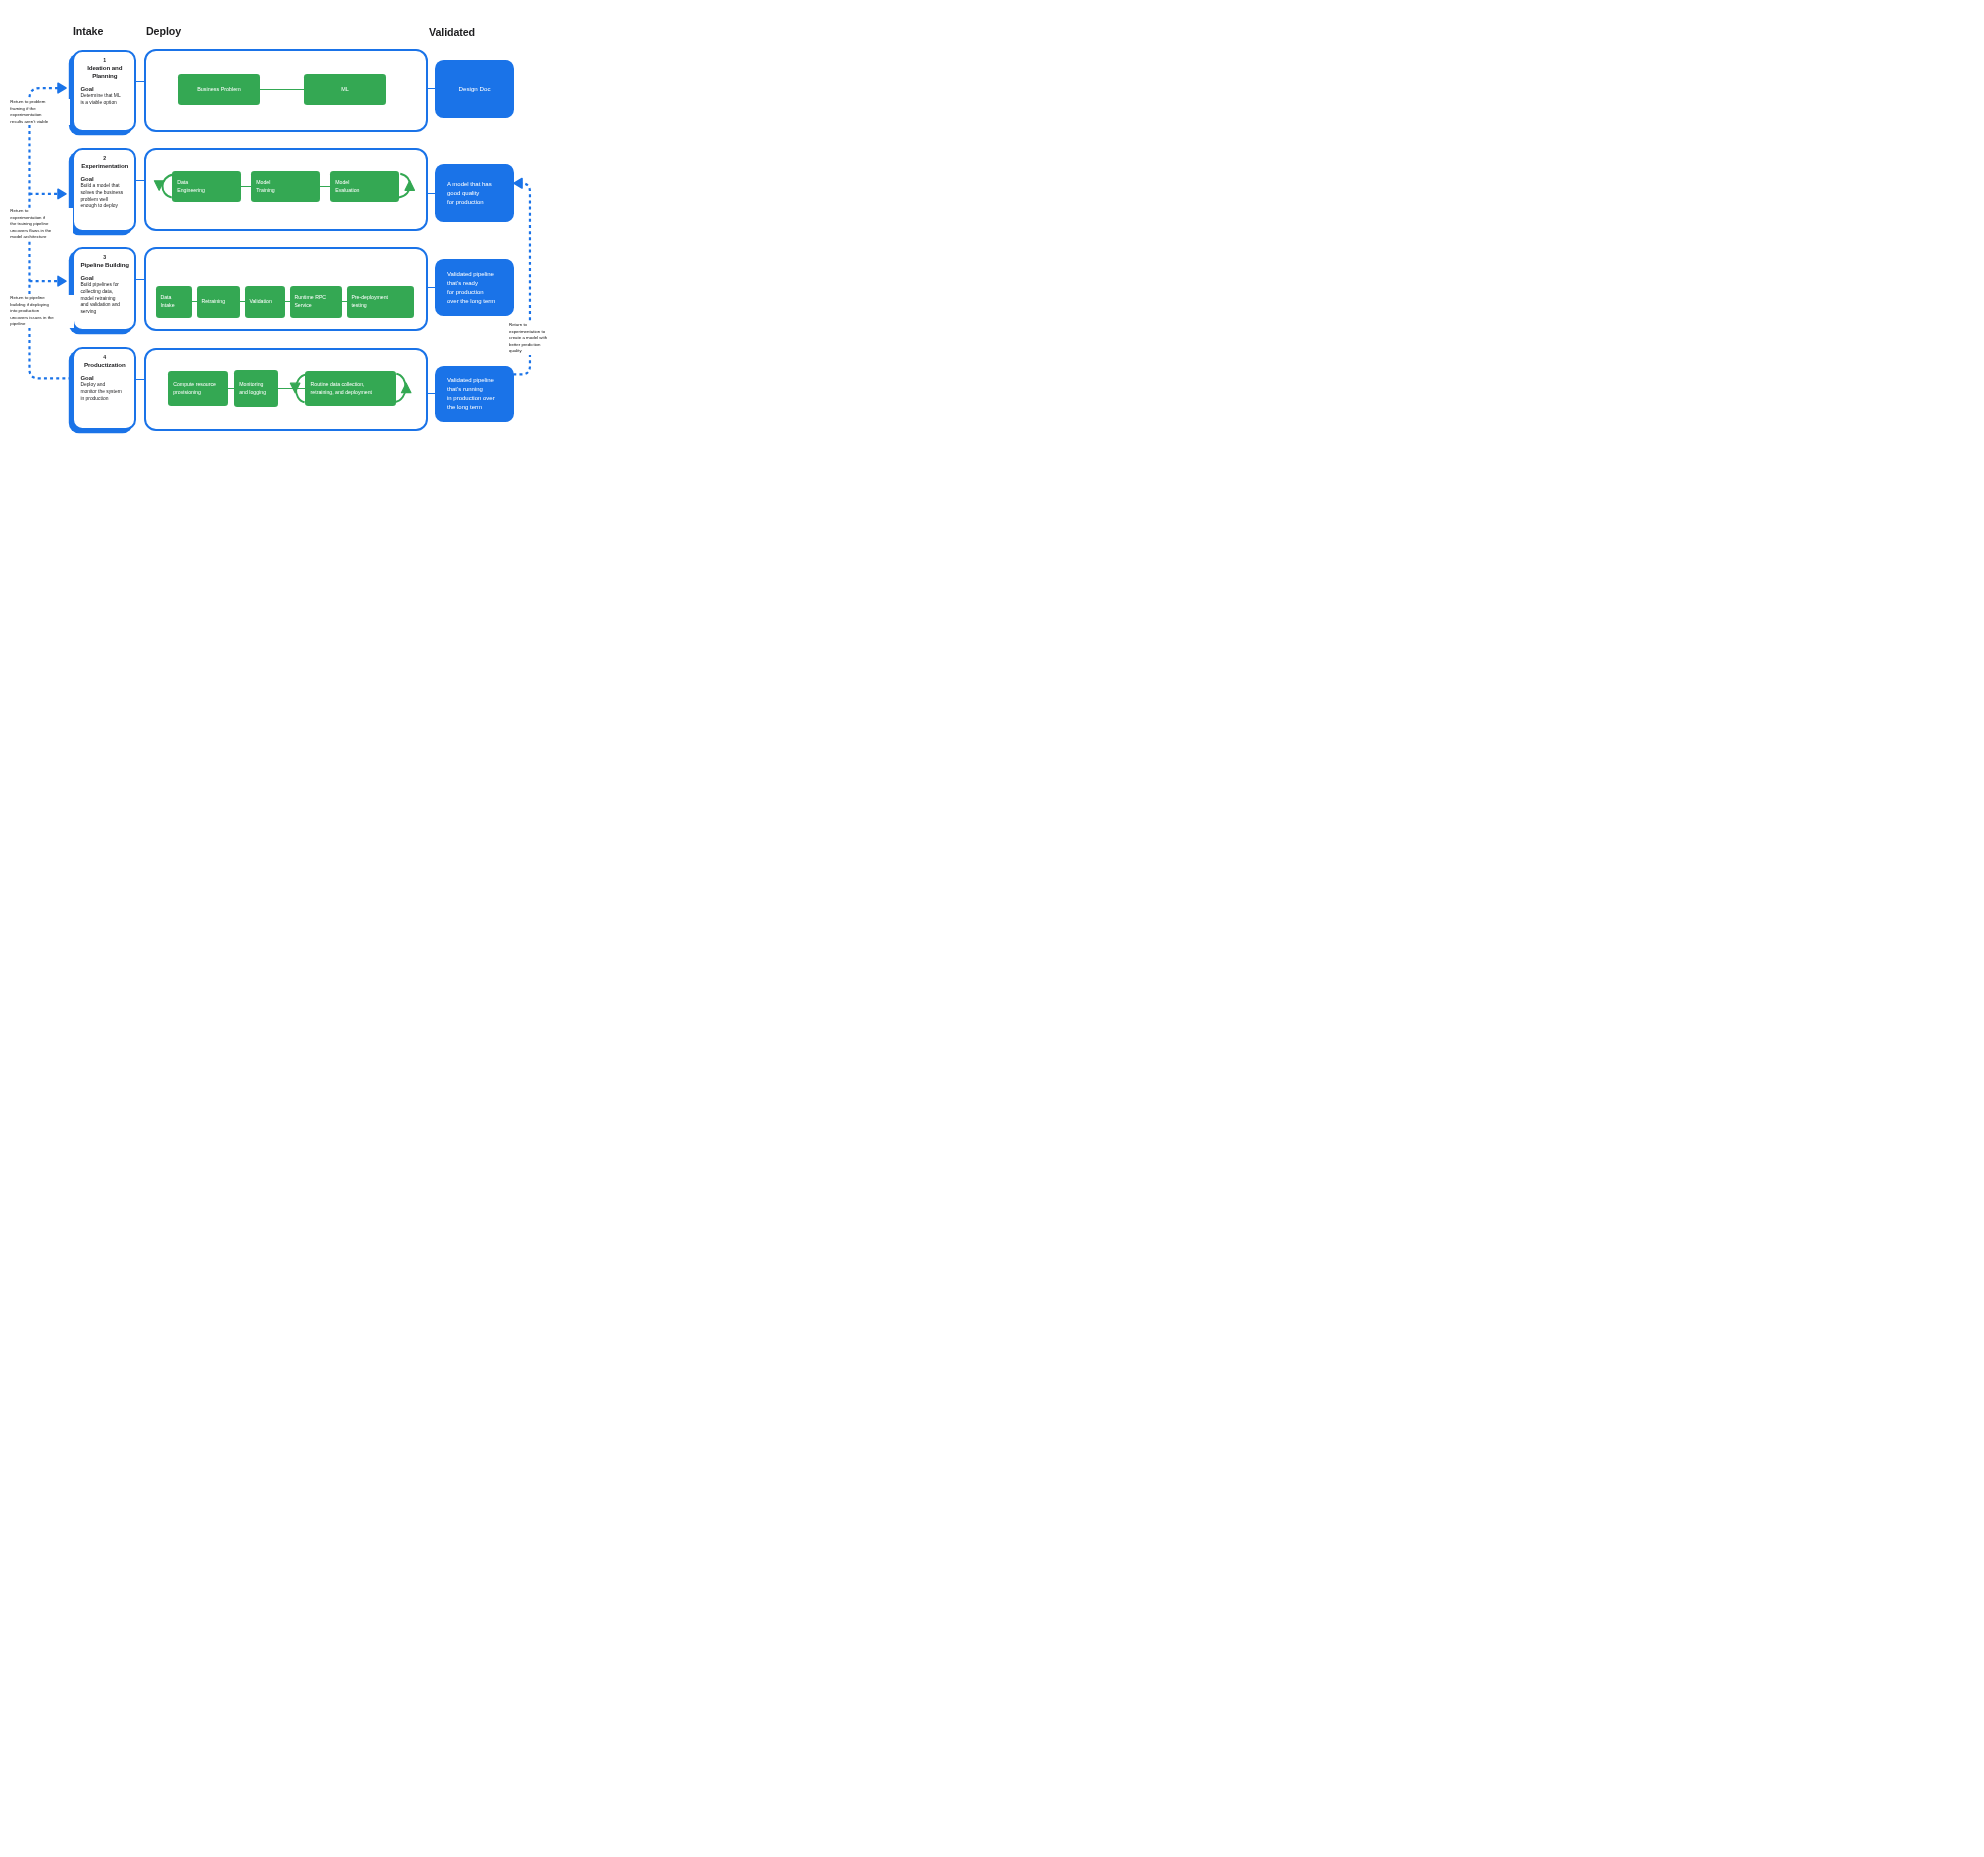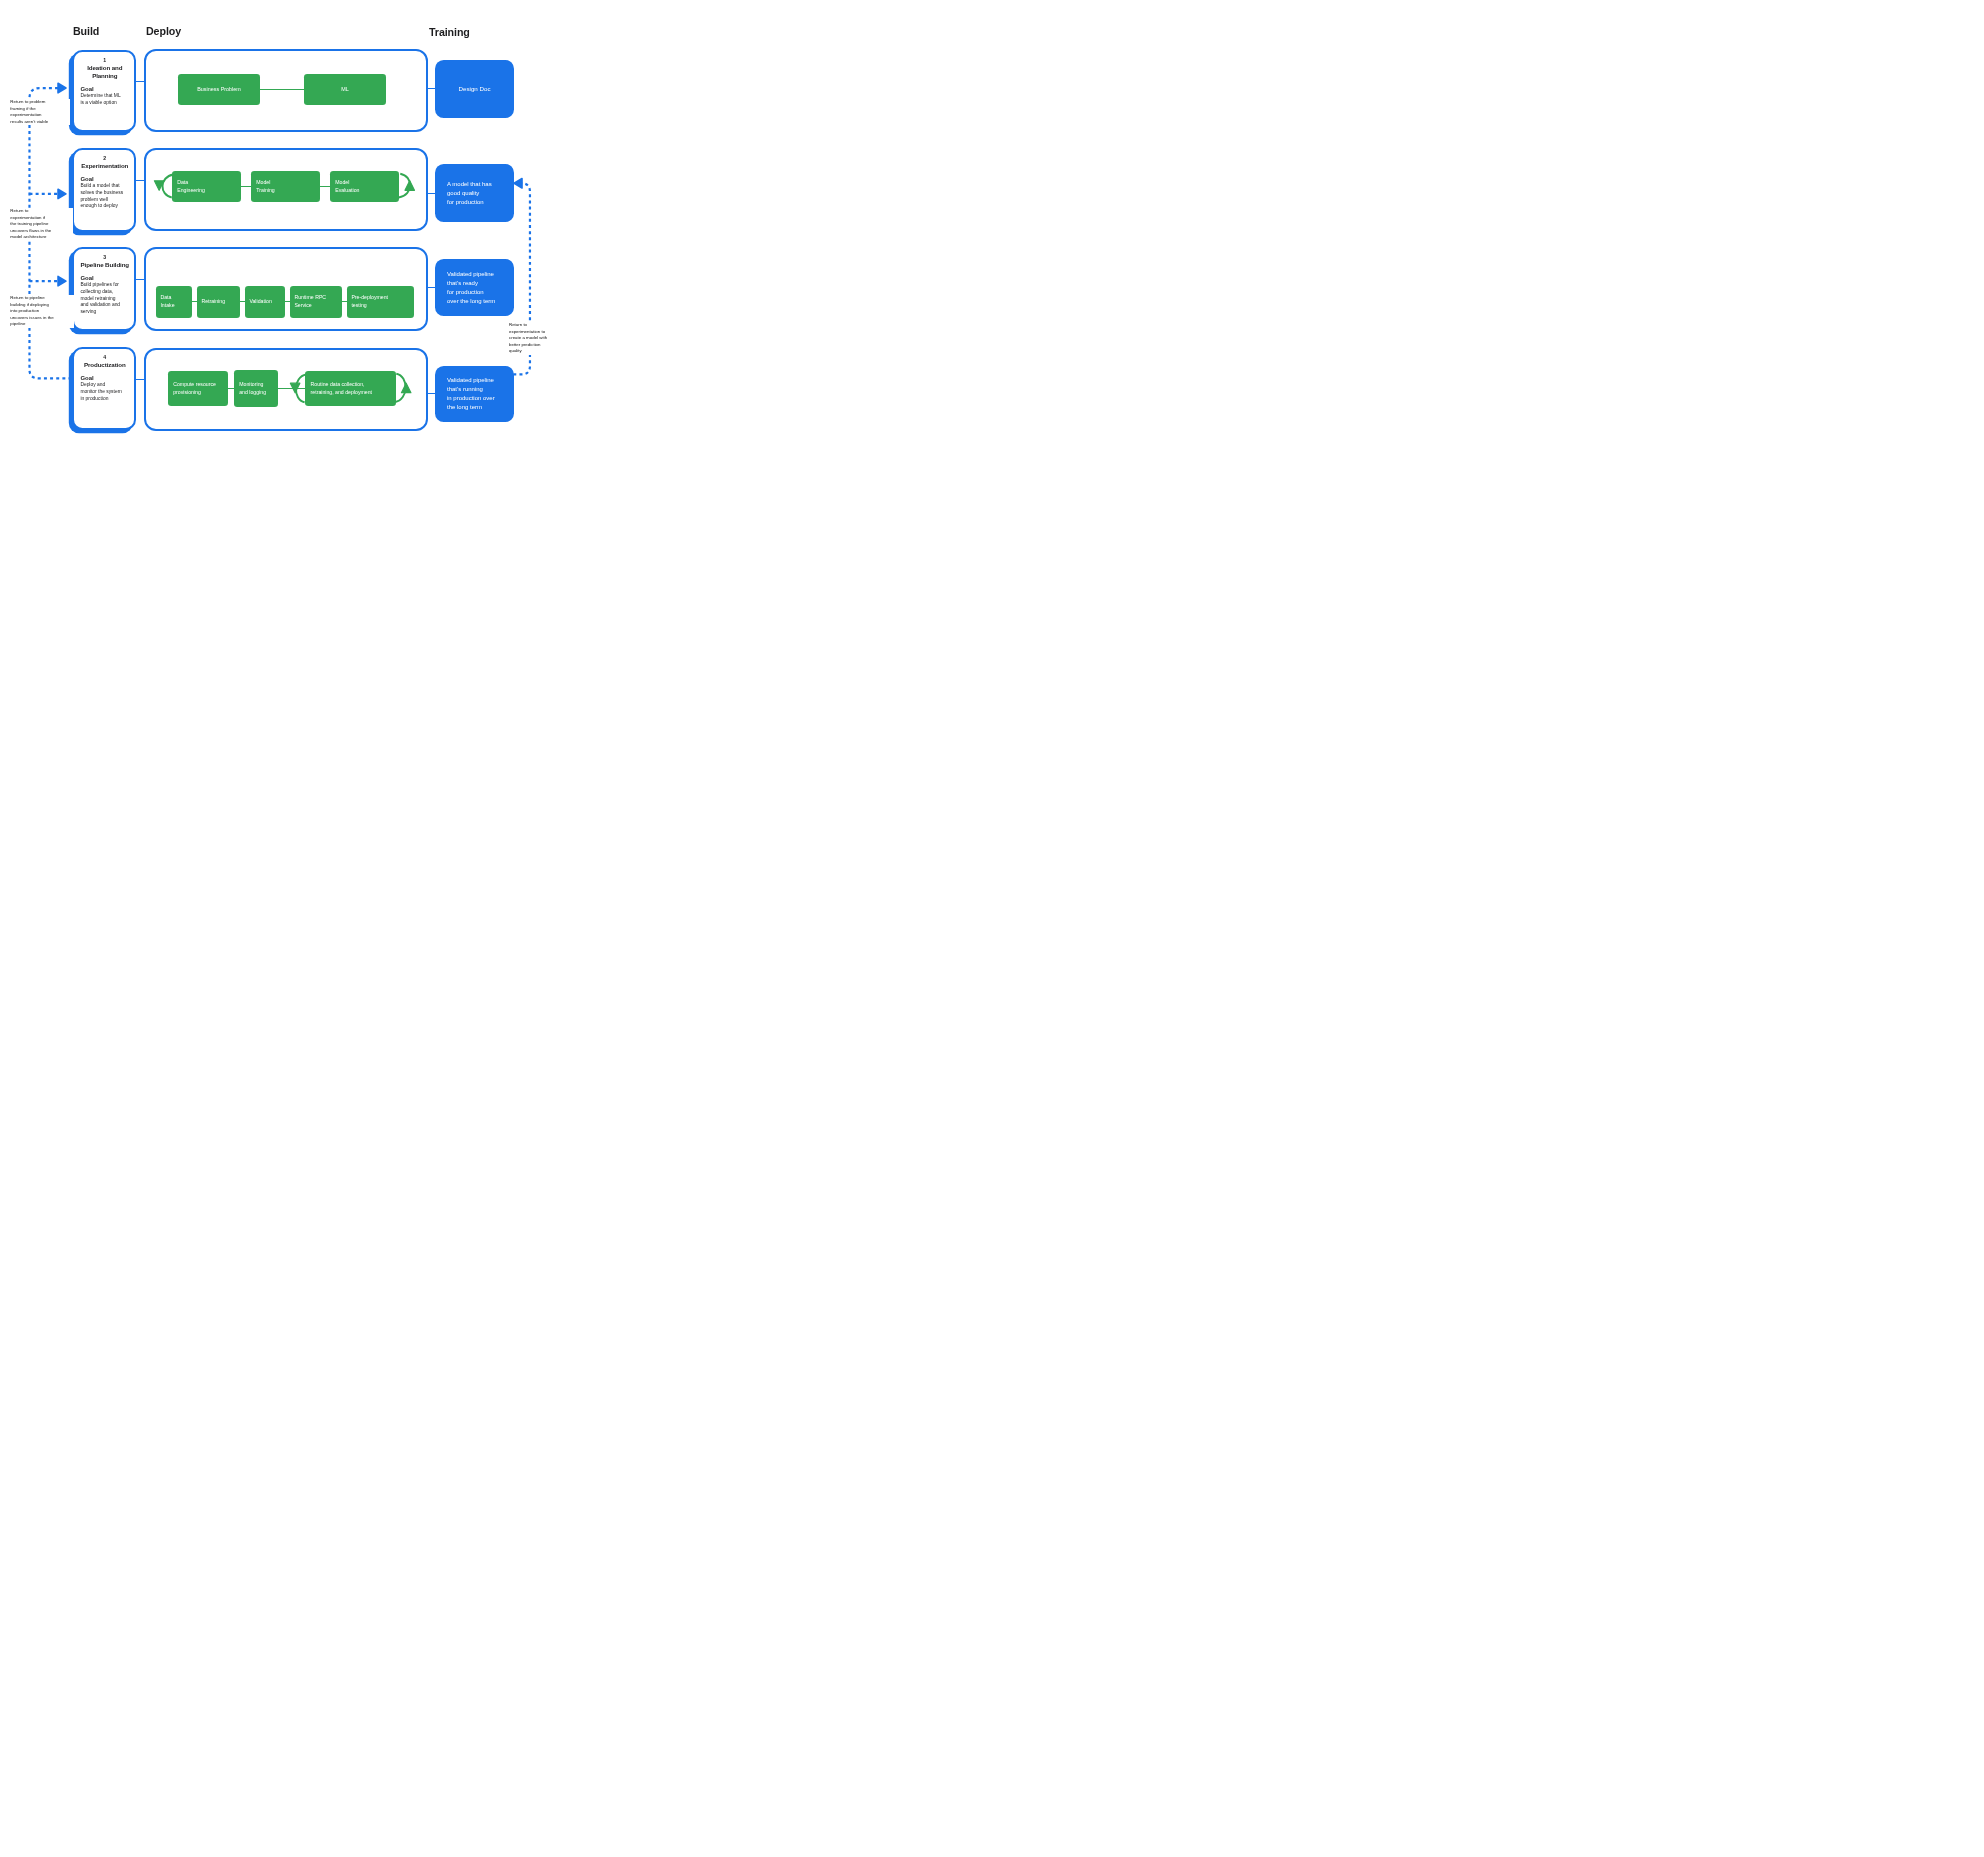--- a/index.html
+++ b/index.html
@@ -111,23 +111,23 @@
     <path d="M 74,489 L 146,489" fill="none" stroke="#1a73e8" stroke-width="5.5" stroke-dasharray="7.5 8"></path>
     <path d="M 74,709 L 146,709" fill="none" stroke="#1a73e8" stroke-width="5.5" stroke-dasharray="7.5 8"></path>
     <polygon points="146,210 166,222 146,234" fill="#1a73e8" stroke="#1a73e8" stroke-width="4" stroke-linejoin="round"></polygon>
     <polygon points="146,477 166,489 146,501" fill="#1a73e8" stroke="#1a73e8" stroke-width="4" stroke-linejoin="round"></polygon>
     <polygon points="146,697 166,709 146,721" fill="#1a73e8" stroke="#1a73e8" stroke-width="4" stroke-linejoin="round"></polygon>
 
     <path d="M 1294,944 L 1316,944 Q 1336,944 1336,922 L 1336,484 Q 1336,462 1314,462 L 1312,462" fill="none" stroke="#1a73e8" stroke-width="5.5" stroke-dasharray="7.5 8"></path>
     <polygon points="1316,450 1296,462 1316,474" fill="#1a73e8" stroke="#1a73e8" stroke-width="4" stroke-linejoin="round"></polygon>
   </svg>
 
-  <div class="col-header" style="left:73px;top:25.4px;">Build</div>
+  <div class="col-header" style="left:73px;top:25.4px;">Intake</div>
   <div class="col-header" style="left:146px;top:25.4px;">Deploy</div>
-  <div class="col-header" style="left:429px;top:26px;">Training</div>
+  <div class="col-header" style="left:429px;top:26px;">Validated</div>
 
   <div class="phase-box" style="top:50px;height:82px;">
     <div class="phase-num">1</div>
     <div class="phase-title">Ideation and
 Planning</div>
     <div class="goal-label">Goal</div>
     <div class="goal-text">Determine that ML
 is a viable option</div>
   </div>
   <div class="bconn" style="left:136px;top:81px;width:8px;"></div>

